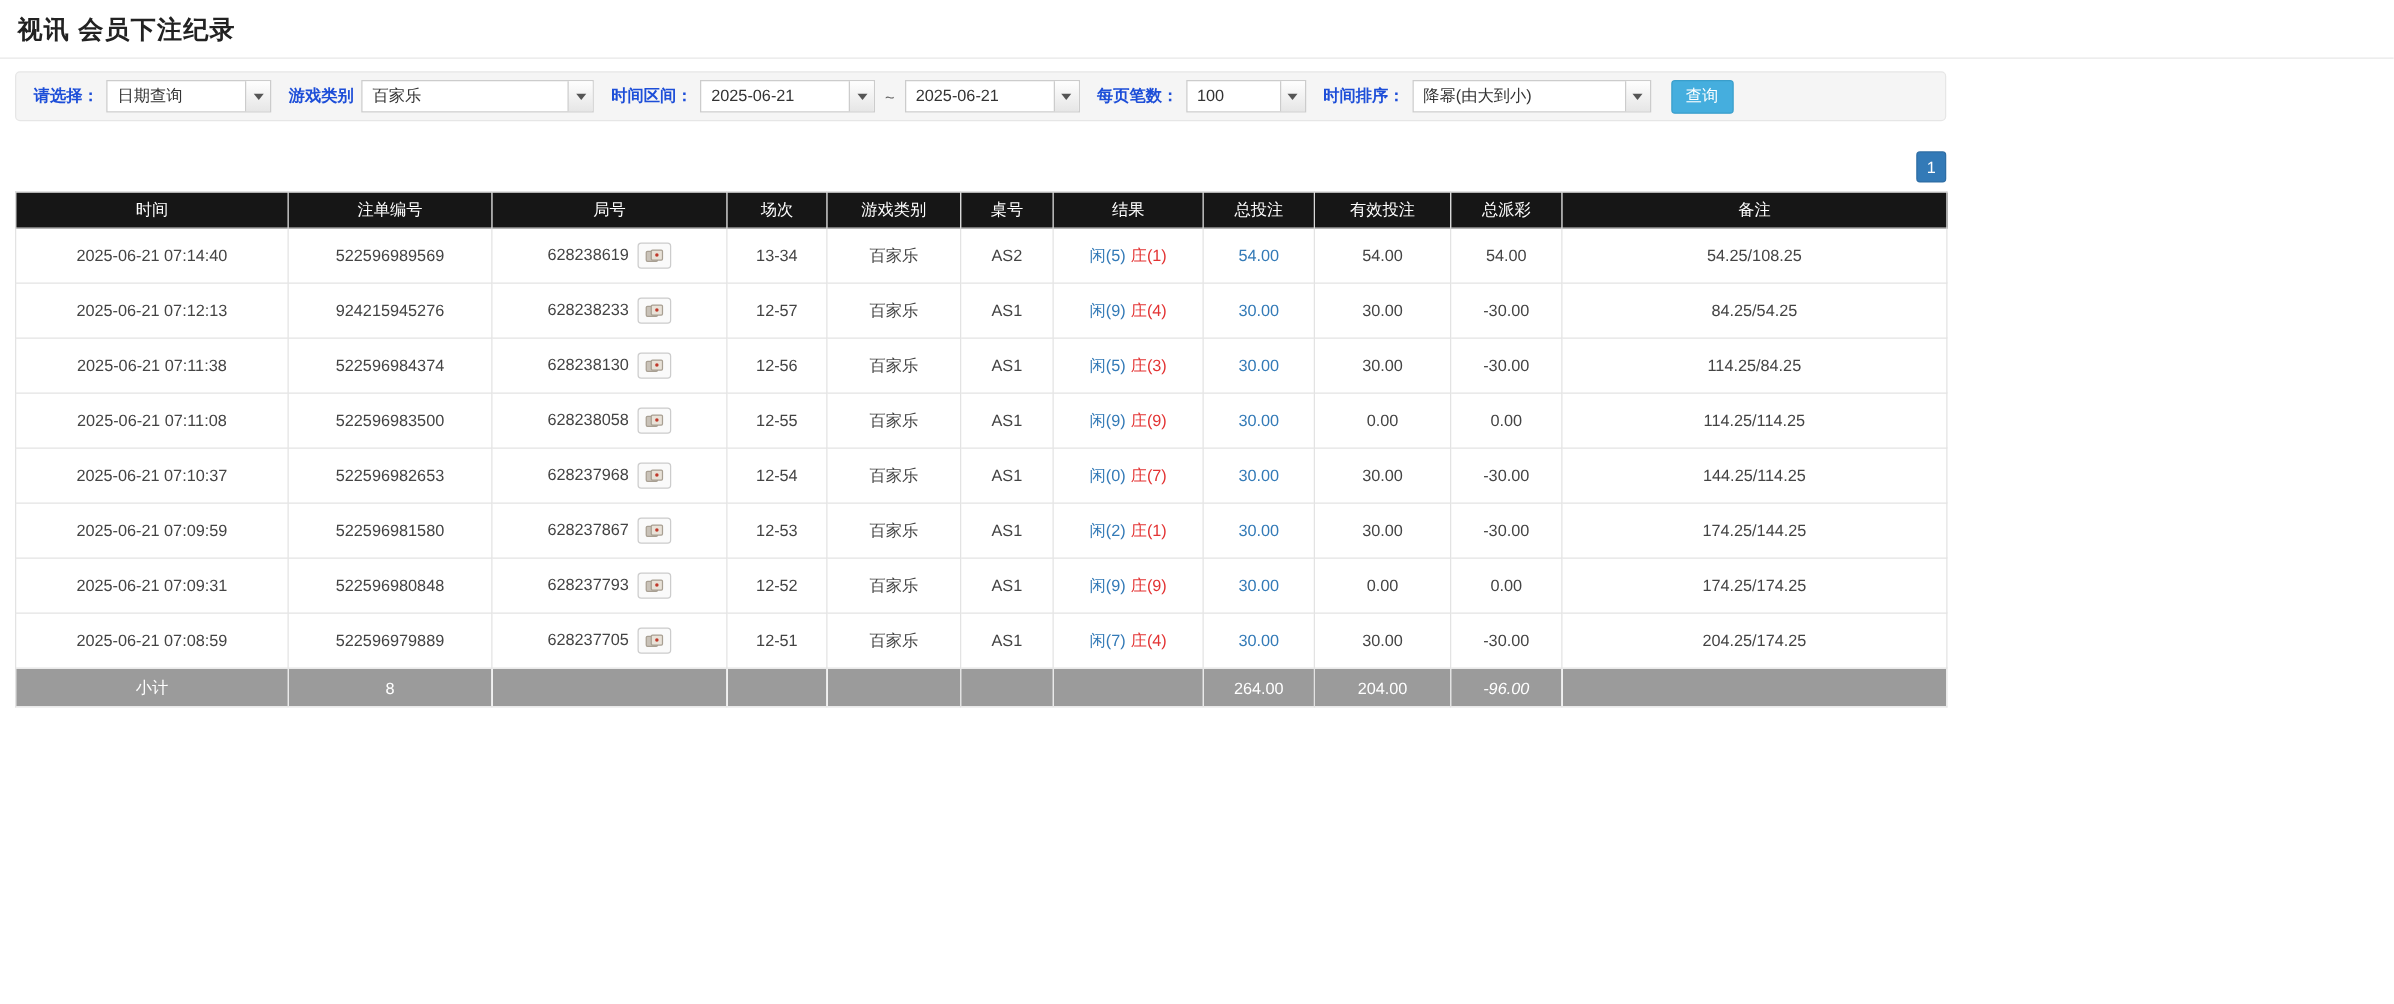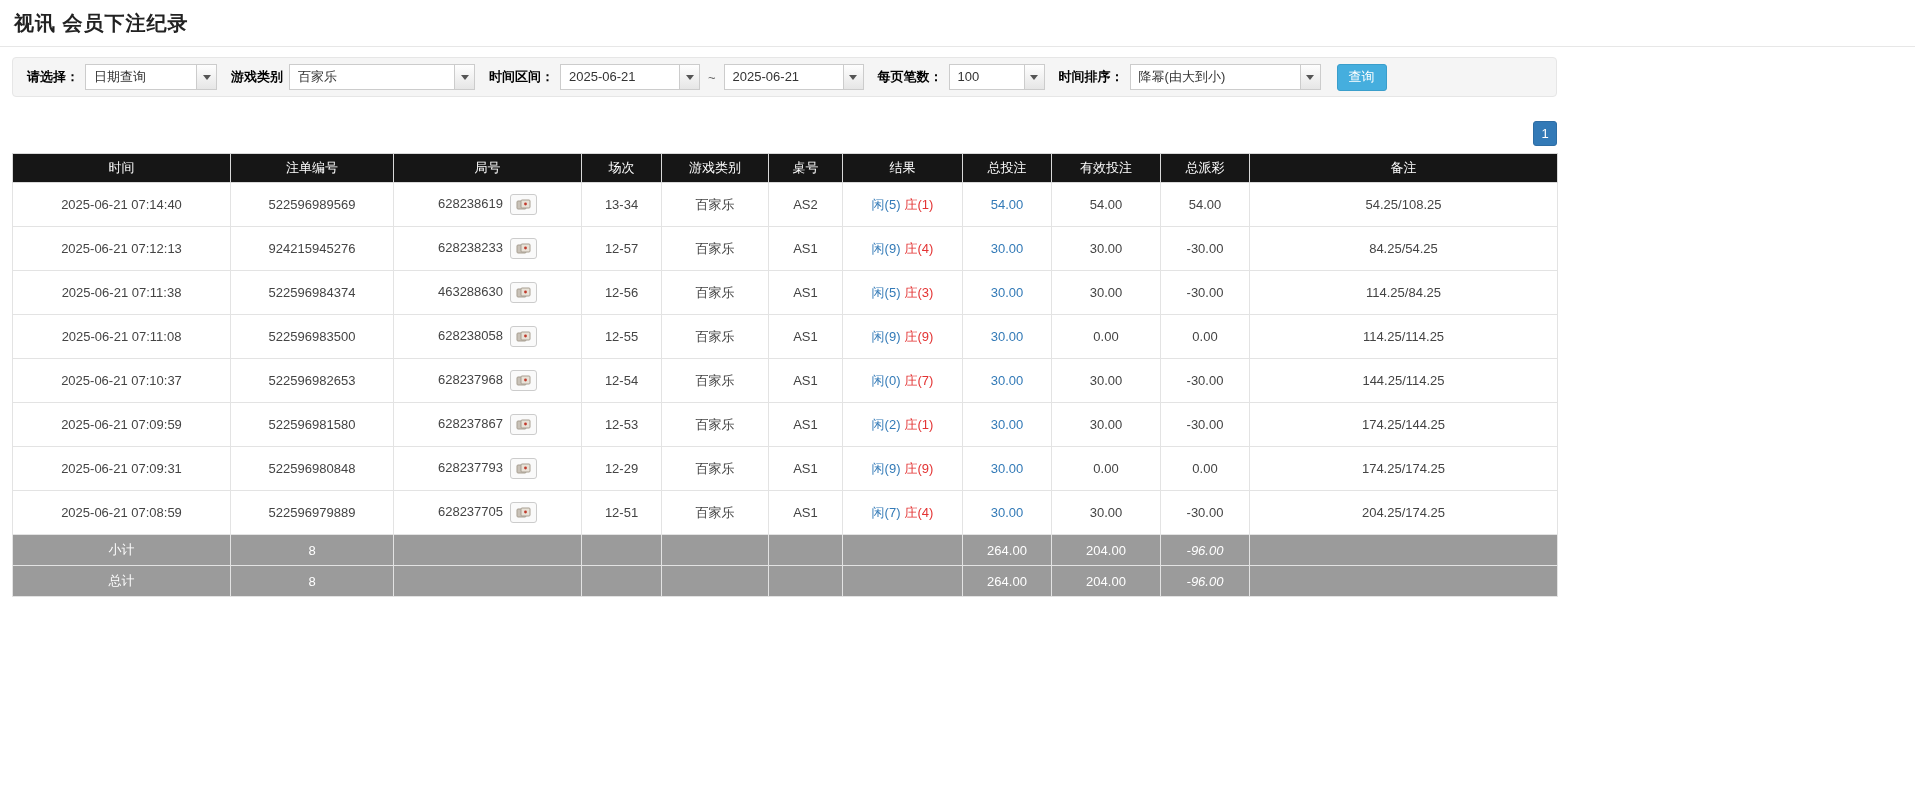--- a/index.html
+++ b/index.html
@@ -30,21 +30,21 @@
     display: flex;
     align-items: center;
     background: #f5f5f5;
     border: 1px solid #e6e6e6;
     border-radius: 4px;
     padding: 6px 14px;
     gap: 6px;
     height: 40px;
   }
   .flabel {
-    color: #000000;
+    color: #1d4ed8;
     font-weight: bold;
     font-size: 13px;
     white-space: nowrap;
     margin-left: 8px;
   }
   .flabel:first-child { margin-left: 0; }
   .combo {
     display: inline-flex;
     align-items: stretch;
     background: #fff;
@@ -322,21 +322,21 @@
     <td><a class="bet-link">30.00</a></td>
     <td>30.00</td>
     <td class="payout-cell neg">-30.00</td>
     <td>84.25/54.25</td>
   </tr>
 
   <tr>
     <td>2025-06-21 07:11:38</td>
     <td>522596984374</td>
     <td>
-      <span>463288630</span><button class="video-btn">
+      <span>628238130</span><button class="video-btn">
               <svg width="15" height="12" viewBox="0 0 15 12">
                 <rect x="1" y="2" width="9" height="8" rx="1" fill="#c9c2b8" stroke="#a89f92"></rect>
                 <rect x="5" y="1" width="9" height="8" rx="1" fill="#e8e2d8" stroke="#a89f92"></rect>
                 <circle cx="9.5" cy="5" r="1.4" fill="#c0392b"></circle>
               </svg>
             </button>
     </td>
     <td>12-56</td>
     <td>百家乐</td>
     <td>AS1</td>
@@ -426,21 +426,21 @@
     <td>522596980848</td>
     <td>
       <span>628237793</span><button class="video-btn">
               <svg width="15" height="12" viewBox="0 0 15 12">
                 <rect x="1" y="2" width="9" height="8" rx="1" fill="#c9c2b8" stroke="#a89f92"></rect>
                 <rect x="5" y="1" width="9" height="8" rx="1" fill="#e8e2d8" stroke="#a89f92"></rect>
                 <circle cx="9.5" cy="5" r="1.4" fill="#c0392b"></circle>
               </svg>
             </button>
     </td>
-    <td>12-29</td>
+    <td>12-52</td>
     <td>百家乐</td>
     <td>AS1</td>
     <td>
       <span class="player">闲(9)</span><span class="banker">庄(9)</span>
     </td>
     <td><a class="bet-link">30.00</a></td>
     <td>0.00</td>
     <td class="payout-cell">0.00</td>
     <td>174.25/174.25</td>
   </tr>
@@ -476,28 +476,15 @@
         <td></td>
           <td></td>
         <td></td>
           <td></td>
         <td></td>
         <td>264.00</td>
         <td>204.00</td>
         <td class="neg">-96.00</td>
         <td></td>
       </tr>
-      <tr>
-        <td>总计</td>
-        <td>8</td>
-        <td></td>
-          <td></td>
-        <td></td>
-          <td></td>
-        <td></td>
-        <td>264.00</td>
-        <td>204.00</td>
-        <td class="neg">-96.00</td>
-        <td></td>
-      </tr>
     </tfoot>
   </table>
 </div>
 
 </body></html>

